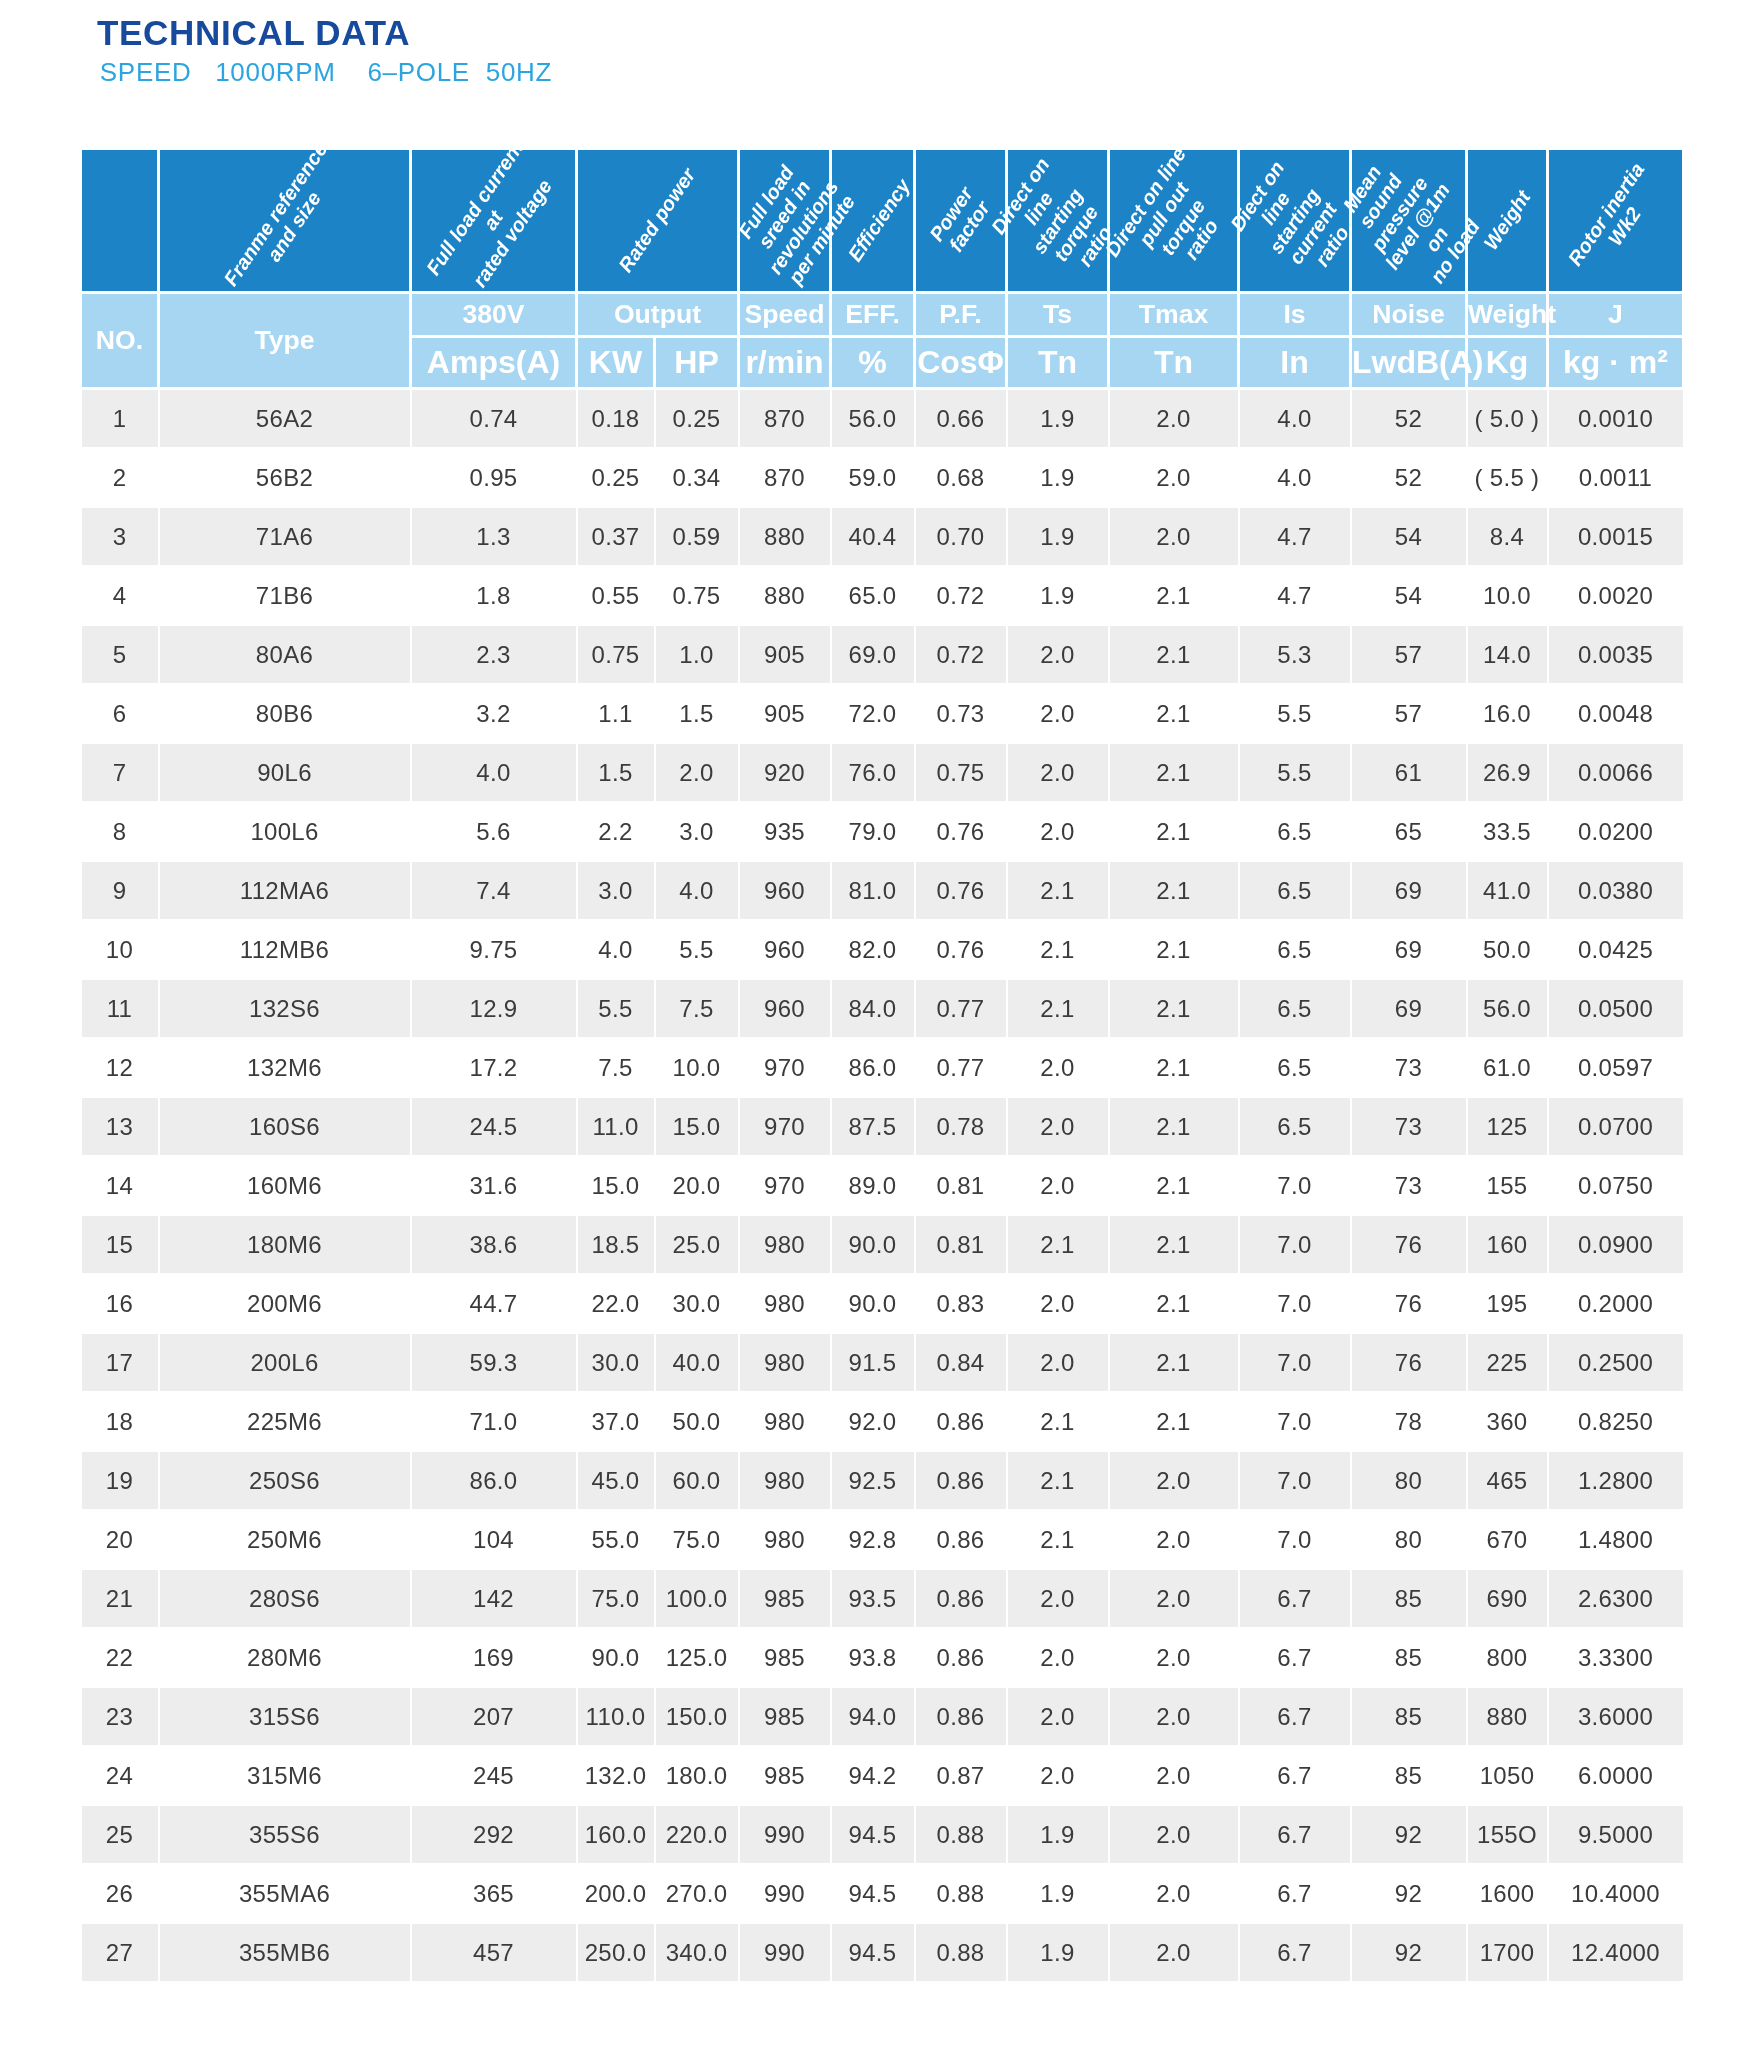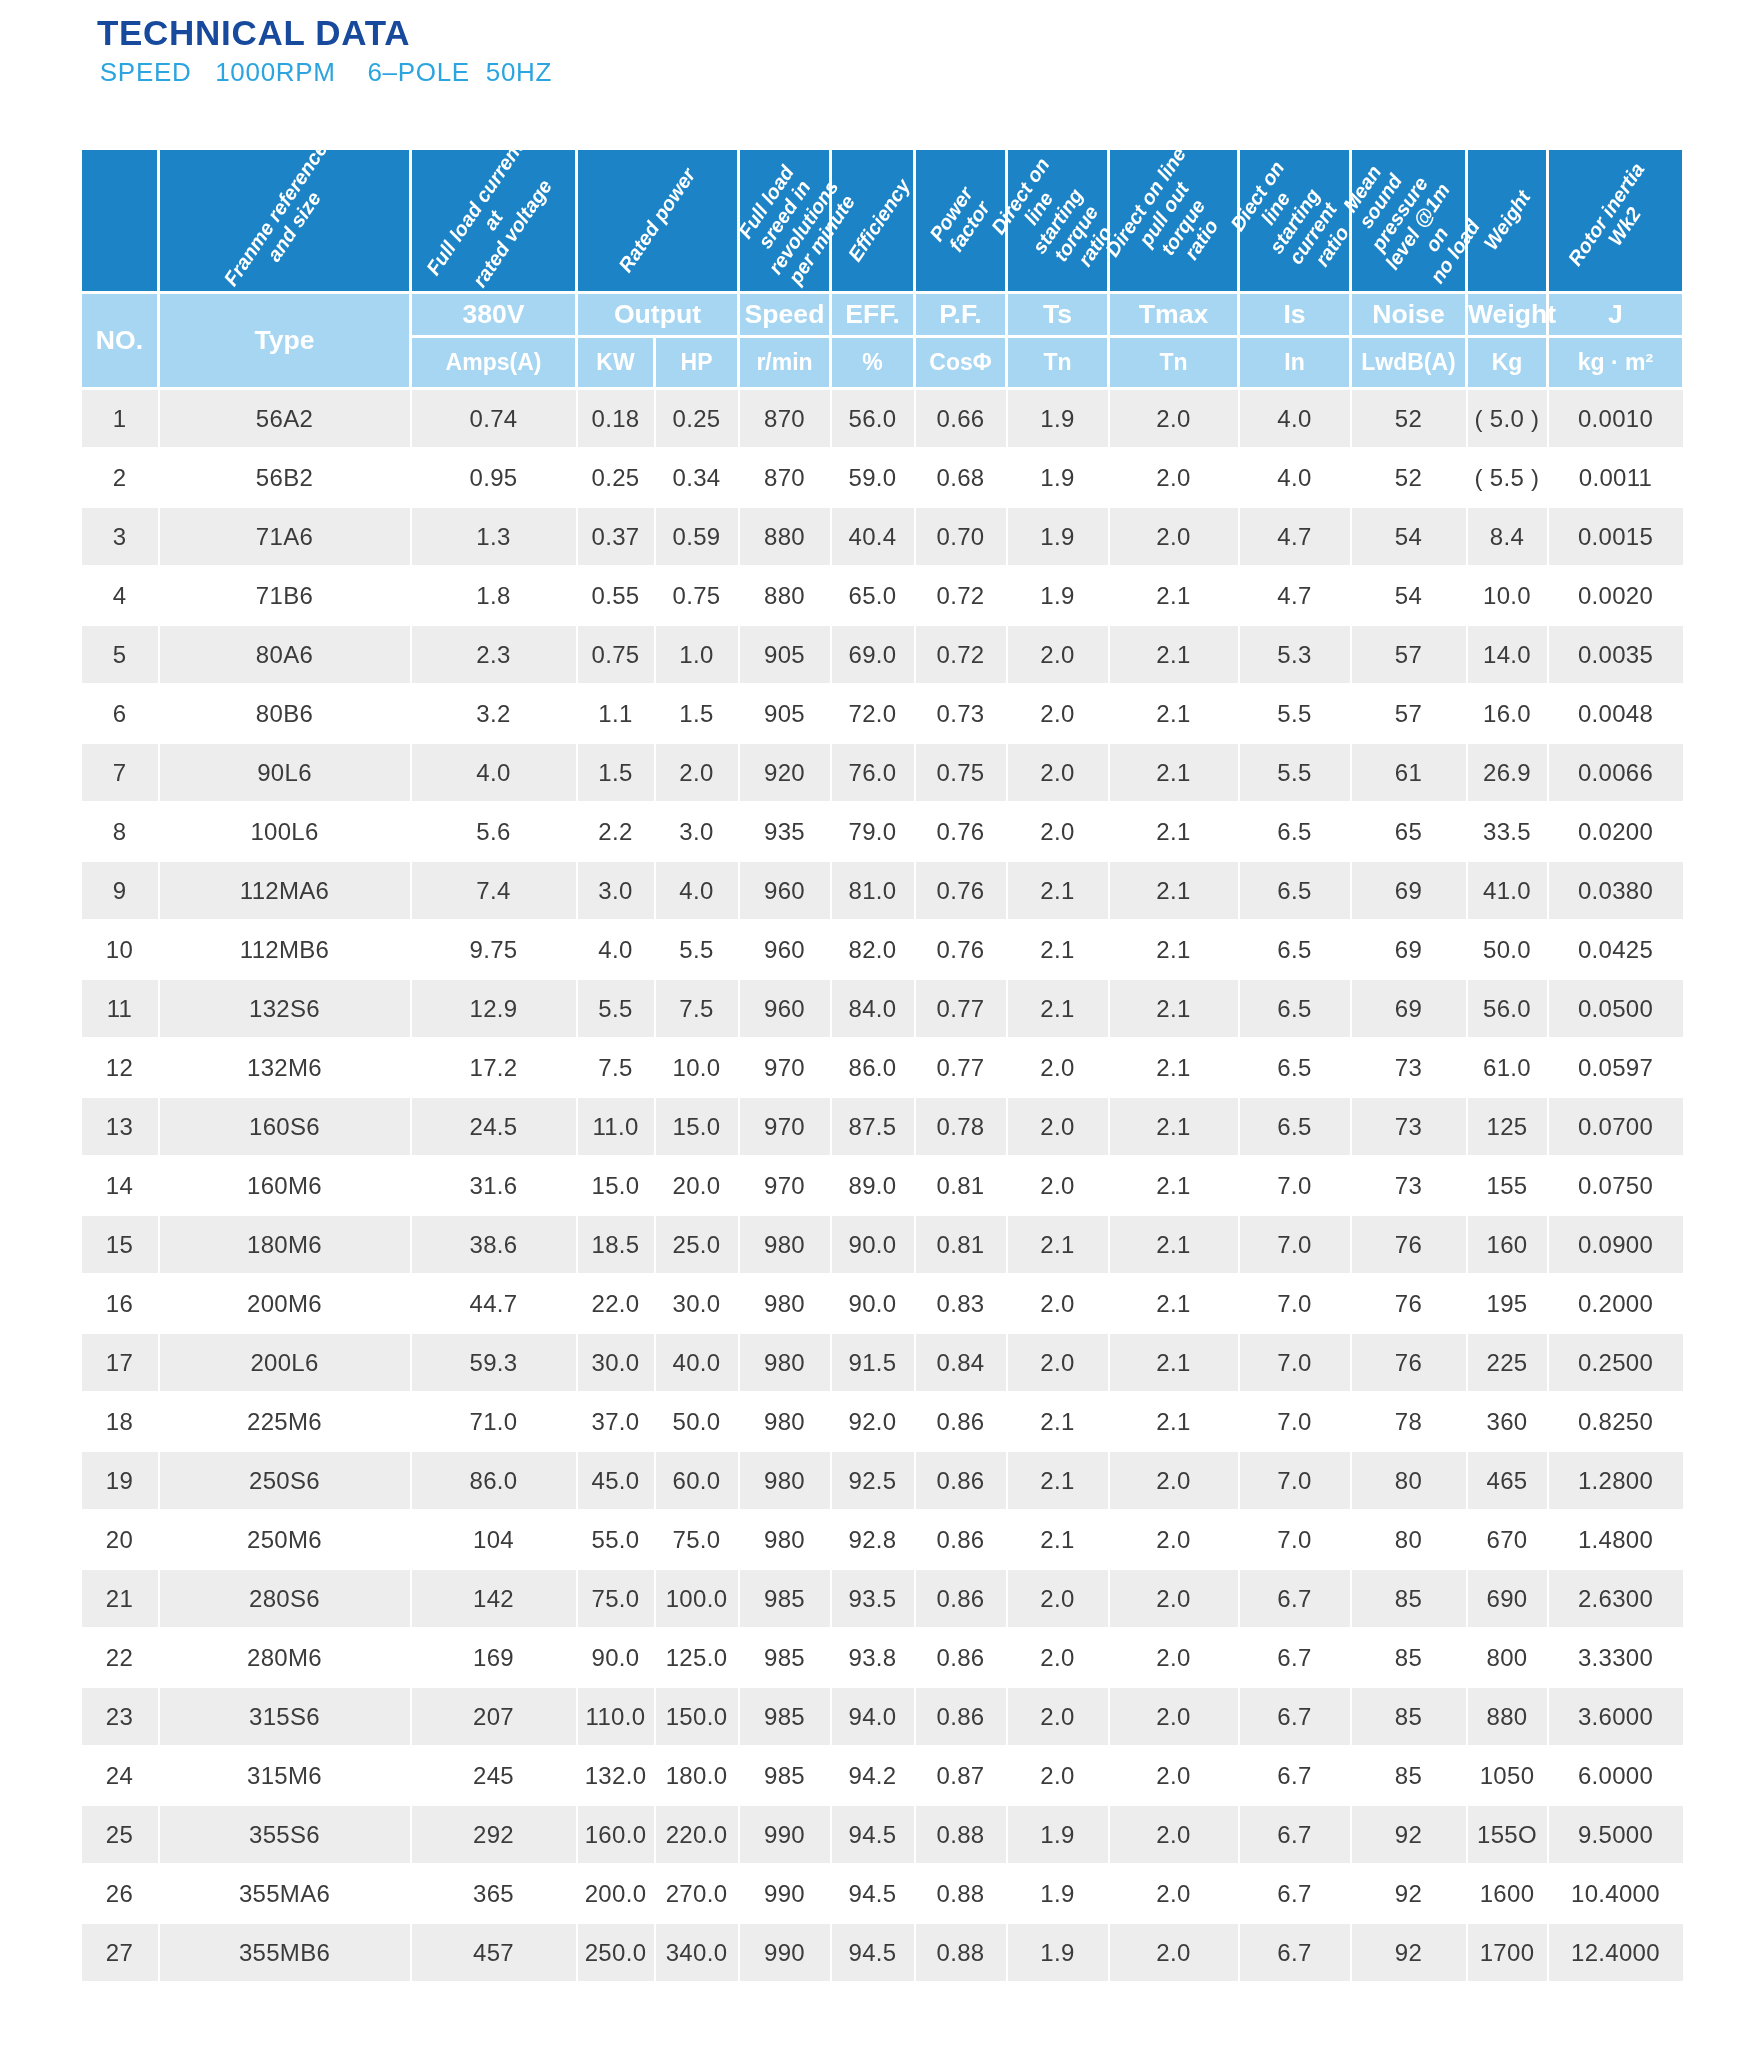--- a/index.html
+++ b/index.html
@@ -30,21 +30,21 @@
     display:inline-block;transform:rotate(-56deg);transform-origin:center center;
     color:#ffffff;font-style:italic;font-weight:bold;font-size:20px;
     line-height:1.12;white-space:pre-line;text-align:center;
   }
   
   tr.grp th, tr.unit th{
     background:#A6D6F2;color:#ffffff;font-weight:bold;
     border:3.5px solid #ffffff;text-align:center;vertical-align:middle;padding:0;
   }
   tr.grp th{height:41px;font-size:26.6px;}
-  tr.unit th{height:49px;font-size:23px;}
+  tr.unit th{height:49px;font-size:32px;}
   th.span2{vertical-align:middle;}
   
   tbody td{
     height:57px;border:2.1px solid #ffffff;text-align:center;vertical-align:middle;
     font-size:24px;color:#3b3b3b;padding:0;letter-spacing:0.3px;
   }
   tbody tr:nth-child(odd) td{background:#EDEDED;}
   tbody tr:nth-child(even) td{background:#ffffff;}
 </style>
 </head>

